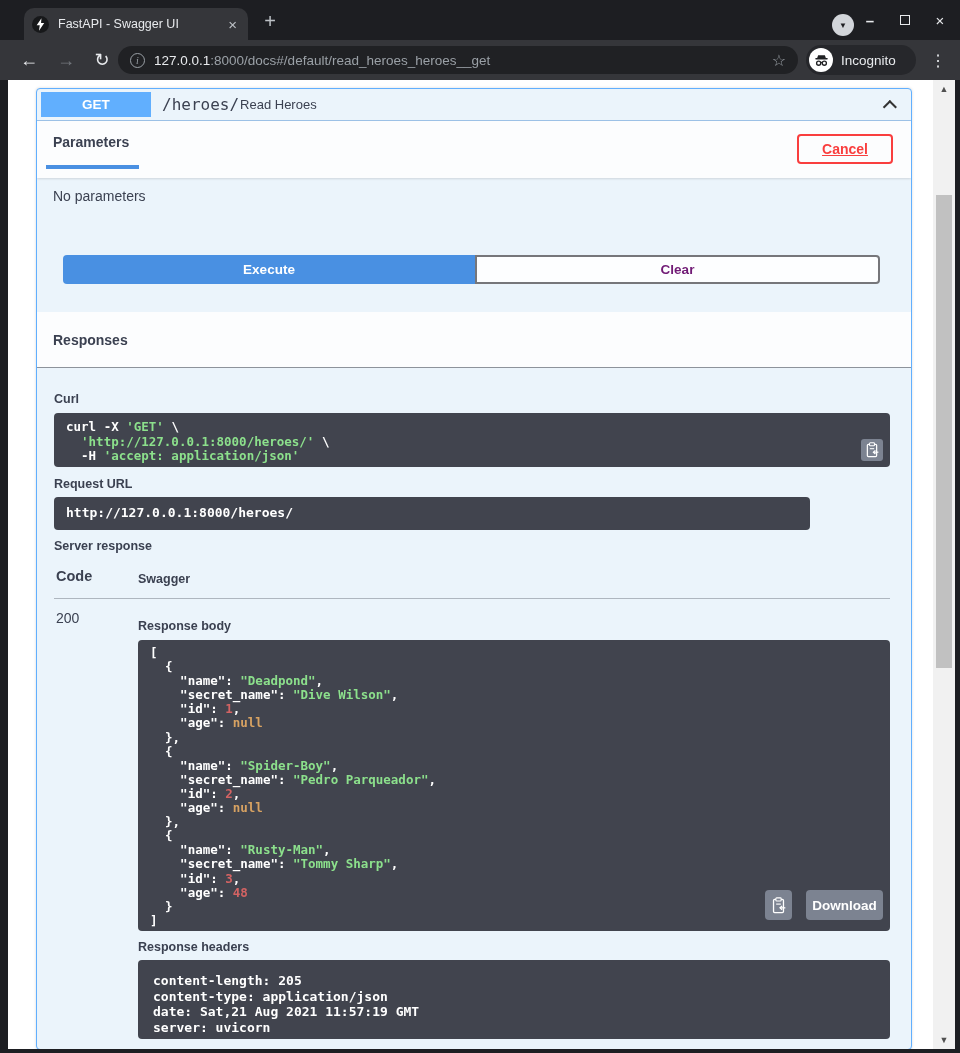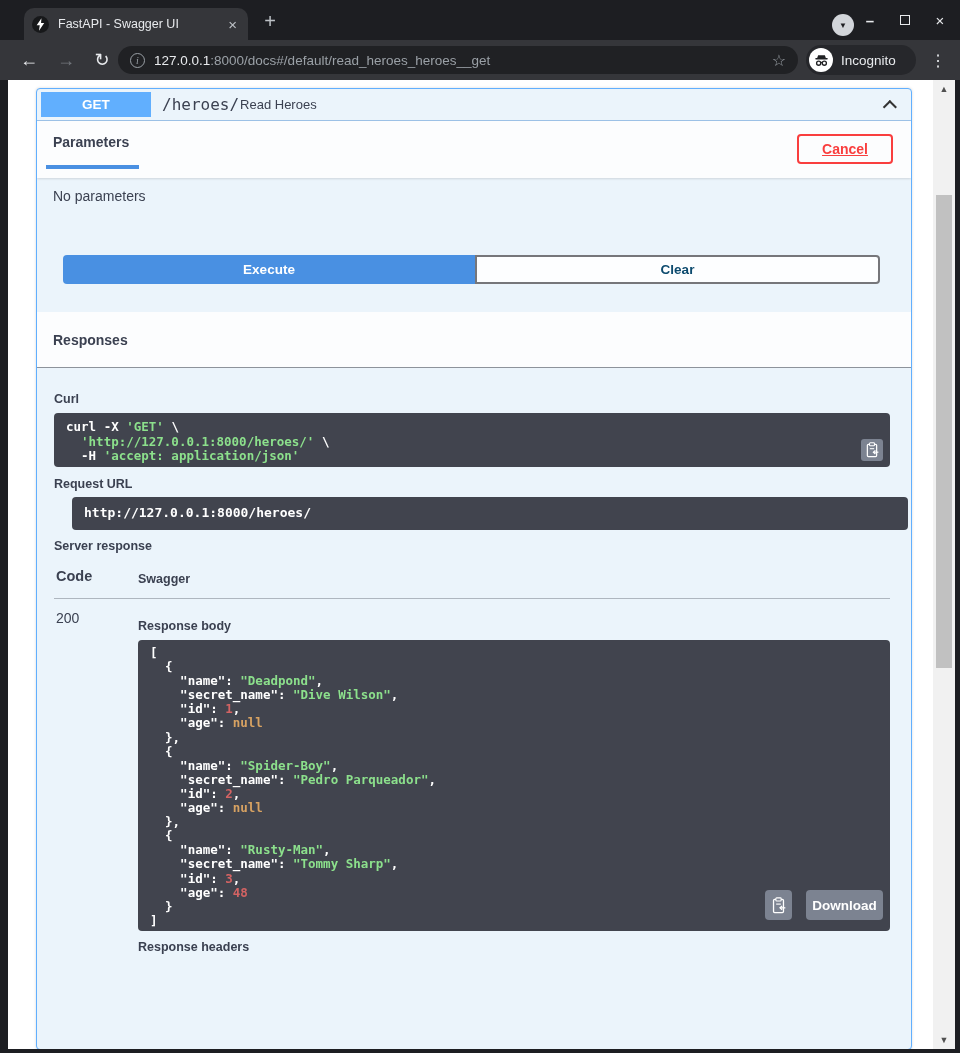--- a/index.html
+++ b/index.html
@@ -62,42 +62,42 @@
   .btn-cancel{position:absolute;left:760px;top:13px;width:96px;height:30px;border:2px solid var(--cancel-red,#f93e3e);
               border-radius:4px;background:transparent;color:var(--cancel-red,#f93e3e);
               font-weight:bold;font-size:14px;display:flex;align-items:center;justify-content:center;text-decoration:underline;}
 
   .sec-exec{position:relative;height:134px;}
   .no-params{position:absolute;left:16px;top:10px;font-size:14px;color:#3b4151;}
   .btn-execute{position:absolute;left:26px;top:77px;width:412px;height:29px;background:var(--execute-blue,#4990e2);
                border-radius:4px 0 0 4px;color:#fff;font-weight:bold;font-size:13.5px;
                display:flex;align-items:center;justify-content:center;}
   .btn-clear{position:absolute;left:438px;top:77px;width:405px;height:29px;background:#fdfeff;
-             border:2px solid #76767a;border-radius:0 4px 4px 0;color:#0c4a6e;font-weight:bold;font-size:13.5px;
+             border:2px solid #76767a;border-radius:0 4px 4px 0;color:#701a75;font-weight:bold;font-size:13.5px;
              display:flex;align-items:center;justify-content:center;}
 
   .sec-resph{position:relative;height:56px;background:#fcfdfe;border-bottom:1px solid #8d939b;}
   .resp-title{position:absolute;left:16px;top:20px;font-weight:bold;font-size:14px;color:#3b4151;}
 
   .sec-respb{position:relative;height:681px;}
   .lbl{position:absolute;font-weight:bold;font-size:12.5px;color:#3b4151;}
 
   .codebox{position:absolute;background:var(--code-bg,#41444e);border-radius:4px;}
   .codebox .code{font-family:"DejaVu Sans Mono",monospace;font-weight:bold;}
   .code-line{white-space:pre;}
   .tk-p{color:#ffffff;}
   .tk-s{color:var(--string-green,#8ce08c);}
   .tk-n{color:var(--number-red,#d36363);}
   .tk-u{color:var(--null-orange,#d7a262);}
 
   .box-curl{left:17px;top:45px;width:836px;height:54px;padding:7px 30px 0 12px;}
   .box-curl .code{font-size:12.5px;line-height:14.6px;}
   .copy-sm{position:absolute;right:7px;bottom:6px;width:22px;height:22px;border-radius:3px;background:#7c8391;
            display:flex;align-items:center;justify-content:center;}
-  .box-requrl{left:17px;top:129px;width:836px;height:33px;padding:8px 12px 16px 12px;margin-left:18px;}
+  .box-requrl{left:17px;top:129px;width:756px;height:33px;padding:8px 12px 16px 12px;}
   .box-requrl .code{font-size:13px;line-height:16px;}
   .hdr-code{position:absolute;left:19px;top:200px;font-weight:bold;font-size:14.5px;color:#3b4151;}
   .hdr-details{position:absolute;left:101px;top:204px;font-weight:bold;font-size:12.5px;color:#3b4151;}
   .tbl-divider{position:absolute;left:17px;top:230px;width:836px;height:1px;background:rgba(59,65,81,.35);}
   .status-code{position:absolute;left:19px;top:242px;font-size:14px;color:#3b4151;}
   .box-respbody{left:101px;top:272px;width:752px;height:291px;padding:6px 12px 0 12px;}
   .box-respbody .code{font-size:12.5px;line-height:14.1px;}
   .copy-lg{position:absolute;left:728px;top:522px;width:27px;height:30px;border-radius:4px;background:#7c8391;
            display:flex;align-items:center;justify-content:center;}
   .btn-download{position:absolute;left:769px;top:522px;width:77px;height:30px;border-radius:4px;background:#7c8391;
@@ -255,20 +255,28 @@
             <rect x="2.7" y="2.5" width="10.6" height="14" rx="1.2" fill="none" stroke="#fff" stroke-width="1.4"></rect>
             <rect x="5.2" y="0.8" width="5.6" height="3.4" rx="0.8" fill="#7c8391" stroke="#fff" stroke-width="1.2"></rect>
             <path d="M5.5 7.5 h5" stroke="#fff" stroke-width="1.2"></path>
             <path d="M15.3 11.5 h-5.6" stroke="#fff" stroke-width="1.4"></path>
             <path d="M11.9 9.4 L9.6 11.5 l2.3 2.1" fill="none" stroke="#fff" stroke-width="1.4"></path>
           </svg>
         </div>
         <div class="btn-download">Download</div>
 
         <div class="lbl l-resphdr">Response headers</div>
+        <div class="codebox box-resphdr">
+          <div class="code">
+              <div class="code-line"><span class="tk-p">content-length: 205</span></div>
+              <div class="code-line"><span class="tk-p">content-type: application/json</span></div>
+              <div class="code-line"><span class="tk-p">date: Sat,21 Aug 2021 11:57:19 GMT</span></div>
+              <div class="code-line"><span class="tk-p">server: uvicorn</span></div>
+            </div>
+        </div>
       </div>
 
     </div>
 
     <div class="scrollbar">
       <div class="sb-arrow sb-up">▲</div>
       <div class="sb-thumb"></div>
       <div class="sb-arrow sb-down">▼</div>
     </div>
   </div>

